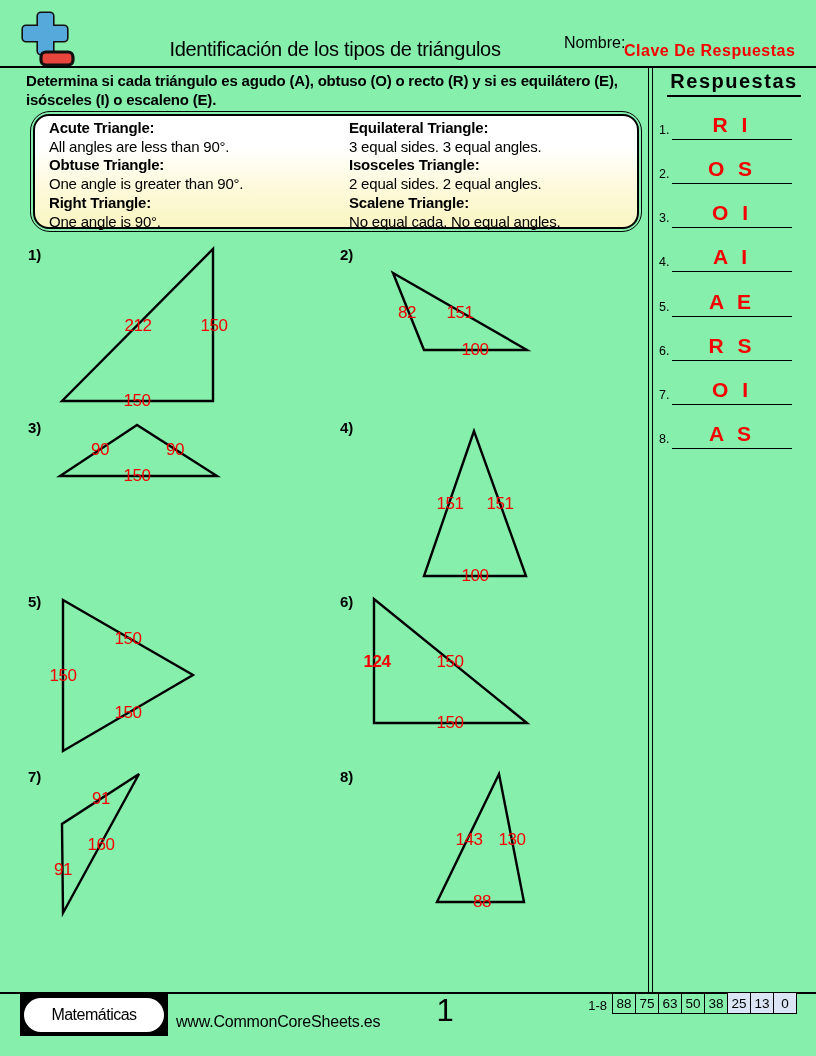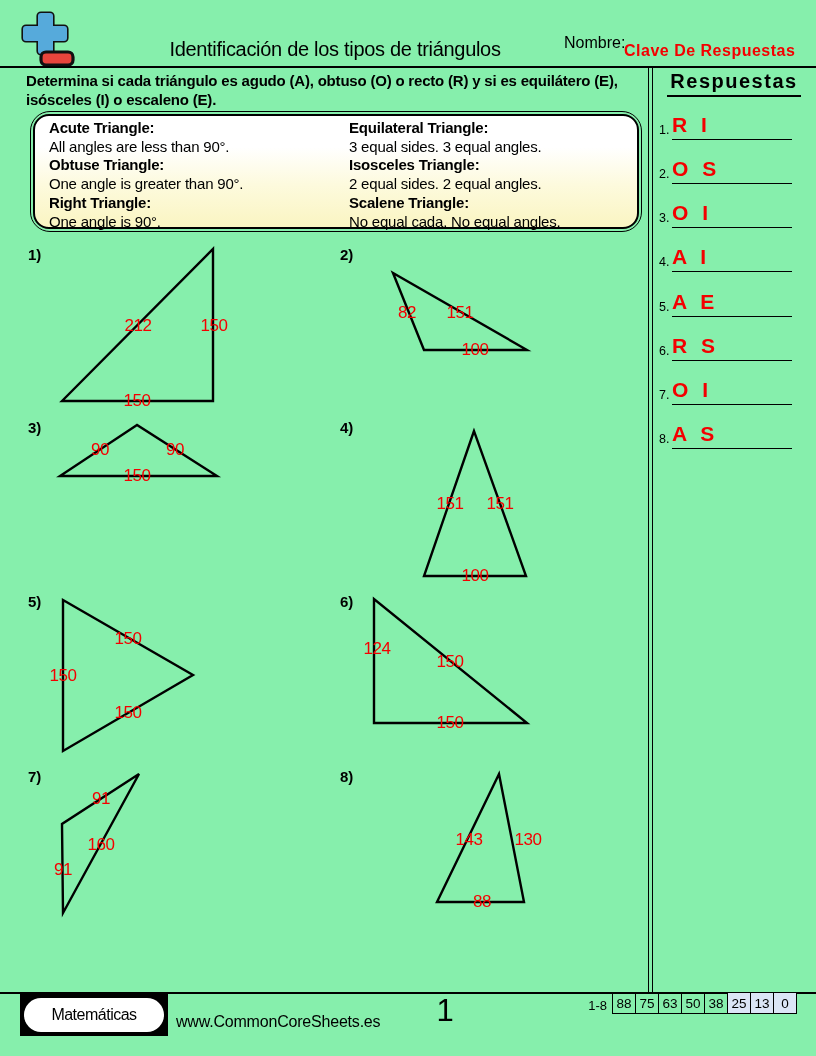--- a/index.html
+++ b/index.html
@@ -61,21 +61,21 @@
   }
   .answers-title{position:absolute;left:658px;top:70px;width:152px;text-align:center;}
   .answers-title span{
     display:inline-block;border-bottom:2.5px solid #000;padding:0 3px 2px 3px;
     font-size:20px;font-weight:bold;letter-spacing:1.5px;
   }
   .answer-item{position:absolute;left:655px;width:158px;height:38px;}
   .answer-num{position:absolute;left:4px;bottom:3px;font-size:12.5px;}
   .answer-line{position:absolute;left:17px;right:21px;bottom:0;border-bottom:1.5px solid #000;}
   .answer-value{
-    position:absolute;left:17px;right:21px;bottom:3px;
+    position:absolute;left:17px;right:21px;bottom:3px;text-align:center;
     font-size:21px;font-weight:bold;color:var(--label-red);letter-spacing:4px;white-space:nowrap;
   }
 
   
   .footer-rule{position:absolute;left:0;top:992px;width:816px;border-top:2px solid #000;}
   .brand-box{position:absolute;left:20px;top:994px;width:148px;height:42px;background:#000;}
   .brand-pill{
     position:absolute;left:4px;top:4px;right:4px;bottom:4px;background:#fff;border-radius:17px;
     display:flex;align-items:center;justify-content:center;
     font-size:16px;font-weight:normal;letter-spacing:-0.5px;
@@ -180,42 +180,42 @@
     <span class="slabel" style="left:100px;top:48px;">150</span>
     <span class="slabel" style="left:35px;top:85px;">150</span>
     <span class="slabel" style="left:100px;top:122px;">150</span>
   </div>
 
   <div class="problem" style="left:340px;top:591px;">
     <div class="pnum">6)</div>
     <svg class="tri" width="212" height="172">
         <polygon points="34,8 34,132 187,132"></polygon>
       </svg>
-    <span class="slabel" style="left:37px;top:58px;">124</span>
+    <span class="slabel" style="left:37px;top:71px;font-weight:bold;">124</span>
     <span class="slabel" style="left:110px;top:71px;">150</span>
     <span class="slabel" style="left:110px;top:132px;">150</span>
   </div>
 
   <div class="problem" style="left:28px;top:766px;">
     <div class="pnum">7)</div>
     <svg class="tri" width="212" height="172">
         <polygon points="111,8 34,58 35,147"></polygon>
       </svg>
     <span class="slabel" style="left:73px;top:33px;">91</span>
     <span class="slabel" style="left:73px;top:79px;">160</span>
     <span class="slabel" style="left:35px;top:104px;">91</span>
   </div>
 
   <div class="problem" style="left:340px;top:766px;">
     <div class="pnum">8)</div>
     <svg class="tri" width="212" height="172">
         <polygon points="159,8 97,136 184,136"></polygon>
       </svg>
     <span class="slabel" style="left:129px;top:74px;">143</span>
-    <span class="slabel" style="left:188px;top:74px;">130</span>
+    <span class="slabel" style="left:172px;top:74px;">130</span>
     <span class="slabel" style="left:142px;top:136px;">88</span>
   </div>
 
   <div class="divider"></div>
   <div class="answers-title"><span>Respuestas</span></div>
 
   <div class="answer-item" style="top:102px;">
     <span class="answer-num">1.</span>
     <span class="answer-value">R I</span>
     <span class="answer-line"></span>

